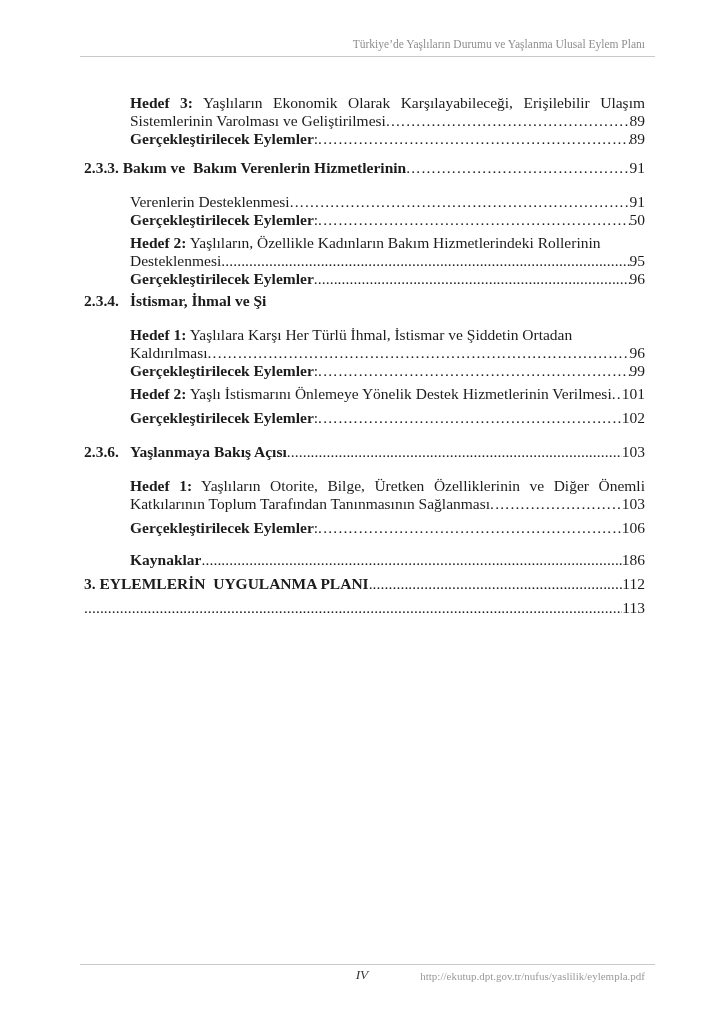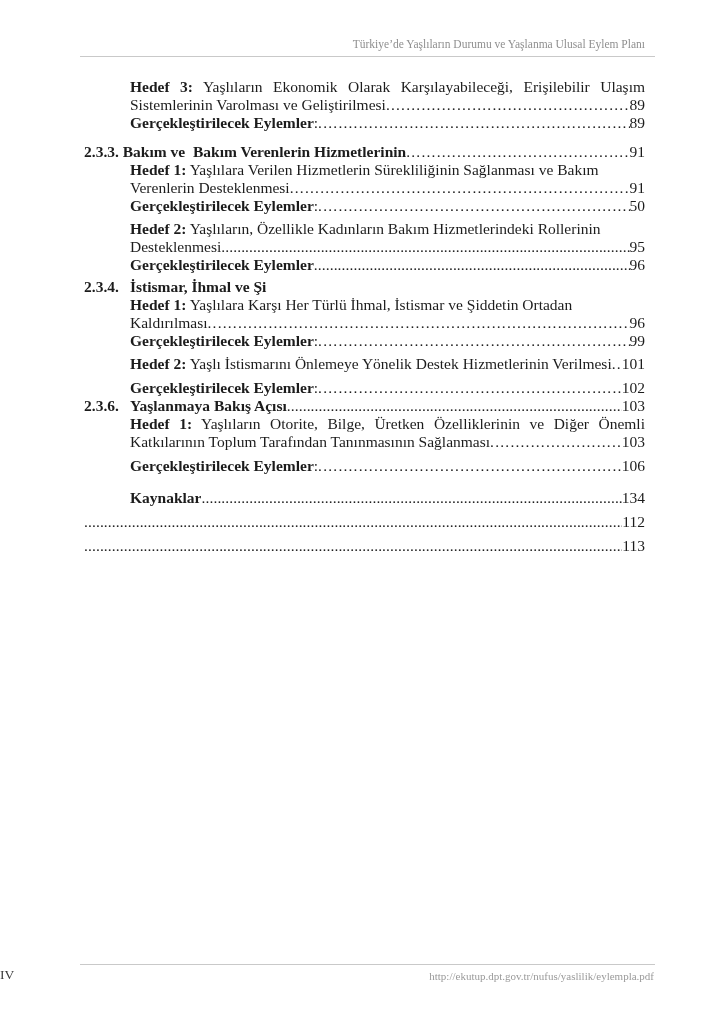--- a/index.html
+++ b/index.html
@@ -26,21 +26,21 @@
     border-top: 1.5px solid #c9c9c9;
   }
   
   .content {
     position: absolute;
     top: 78px; left: 84px;
     width: 561px;
     font-size: 15.5px;
     line-height: 18px;
   }
-  .block { margin-top: 0; }
+  .block { margin-top: 16px; }
   .block.indent-hedef { padding-left: 46px; }
   .block:nth-child(2)  { margin-top: 11px; }
   .block:nth-child(4)  { margin-top: 5px; }
   .block:nth-child(5)  { margin-top: 4px; }
   .block:nth-child(7)  { margin-top: 5px; }
   .block:nth-child(8)  { margin-top: 6px; }
   .block:nth-child(11) { margin-top: 6px; }
   .block:nth-child(12) { margin-top: 14px; }
   .block:nth-child(13) { margin-top: 6px; }
   .block:nth-child(14) { margin-top: 6px; }
@@ -69,27 +69,28 @@
   .dots-inline { letter-spacing: 1.2px; }
   
   .footer-rule {
     position: absolute;
     top: 964px; left: 80px; right: 69px;
     border-top: 1.5px solid #c9c9c9;
   }
   .footer-page {
     position: absolute;
     top: 967px; left: 0; width: 100%;
-    text-align: left;
+    text-align: center;
     font-size: 13.5px;
     color: #3a3a3a;
+    font-style: italic;
   }
   .footer-url {
     position: absolute;
-    top: 970px; right: 70px;
+    top: 970px; right: 79px;
     font-size: 11px;
     color: #9a9a9a;
   }
 </style>
 </head>
 <body>
 
 <div class="page">
   <div class="header-title">Türkiye’de Yaşlıların Durumu ve Yaşlanma Ulusal Eylem Planı</div>
   <div class="header-rule"></div>
@@ -109,21 +110,20 @@
         </div>
       </div>
       <div class="block indent-root">
         <div class="toc-line flexline">
           <span class="txt"><b>2.3.3. Bakım ve  Bakım Verenlerin Hizmetlerinin</b></span>
           <span class="leader wide">........................................................................................................................................................................................................................</span>
           <span class="pg">91</span>
         </div>
       </div>
       <div class="block indent-hedef">
-        <div class="toc-line"><span class="txt"><b>Hedef 1:</b> Yaşlılara Verilen Hizmetlerin Sürekliliğinin Sağlanması ve Bakım</span></div>
         <div class="toc-line flexline">
           <span class="txt">Verenlerin Desteklenmesi</span>
           <span class="leader wide">........................................................................................................................................................................................................................</span>
           <span class="pg">91</span>
         </div>
         <div class="toc-line flexline">
           <span class="txt"><b>Gerçekleştirilecek Eylemler</b>:</span>
           <span class="leader wide">........................................................................................................................................................................................................................</span>
           <span class="pg">50</span>
         </div>
@@ -191,25 +191,26 @@
         <div class="toc-line flexline">
           <span class="txt"><b>Gerçekleştirilecek Eylemler</b>:</span>
           <span class="leader wide">........................................................................................................................................................................................................................</span>
           <span class="pg">106</span>
         </div>
       </div>
       <div class="block indent-hedef">
         <div class="toc-line flexline">
           <span class="txt"><b>Kaynaklar</b></span>
           <span class="leader fine">........................................................................................................................................................................................................................</span>
-          <span class="pg">134</span>
-        </div>
-      </div>
-      <div class="block indent-root">
-        <div class="toc-line flexline">
+          <span class="pg">186</span>
+        </div>
+      </div>
+      <div class="block indent-root">
+        <div class="toc-line flexline">
+          <span class="txt"><b>3. EYLEMLERİN  UYGULANMA PLANI</b></span>
           <span class="leader fine">........................................................................................................................................................................................................................</span>
           <span class="pg">112</span>
         </div>
       </div>
       <div class="block indent-root">
         <div class="toc-line flexline">
           <span class="leader fine">........................................................................................................................................................................................................................</span>
           <span class="pg">113</span>
         </div>
       </div>

